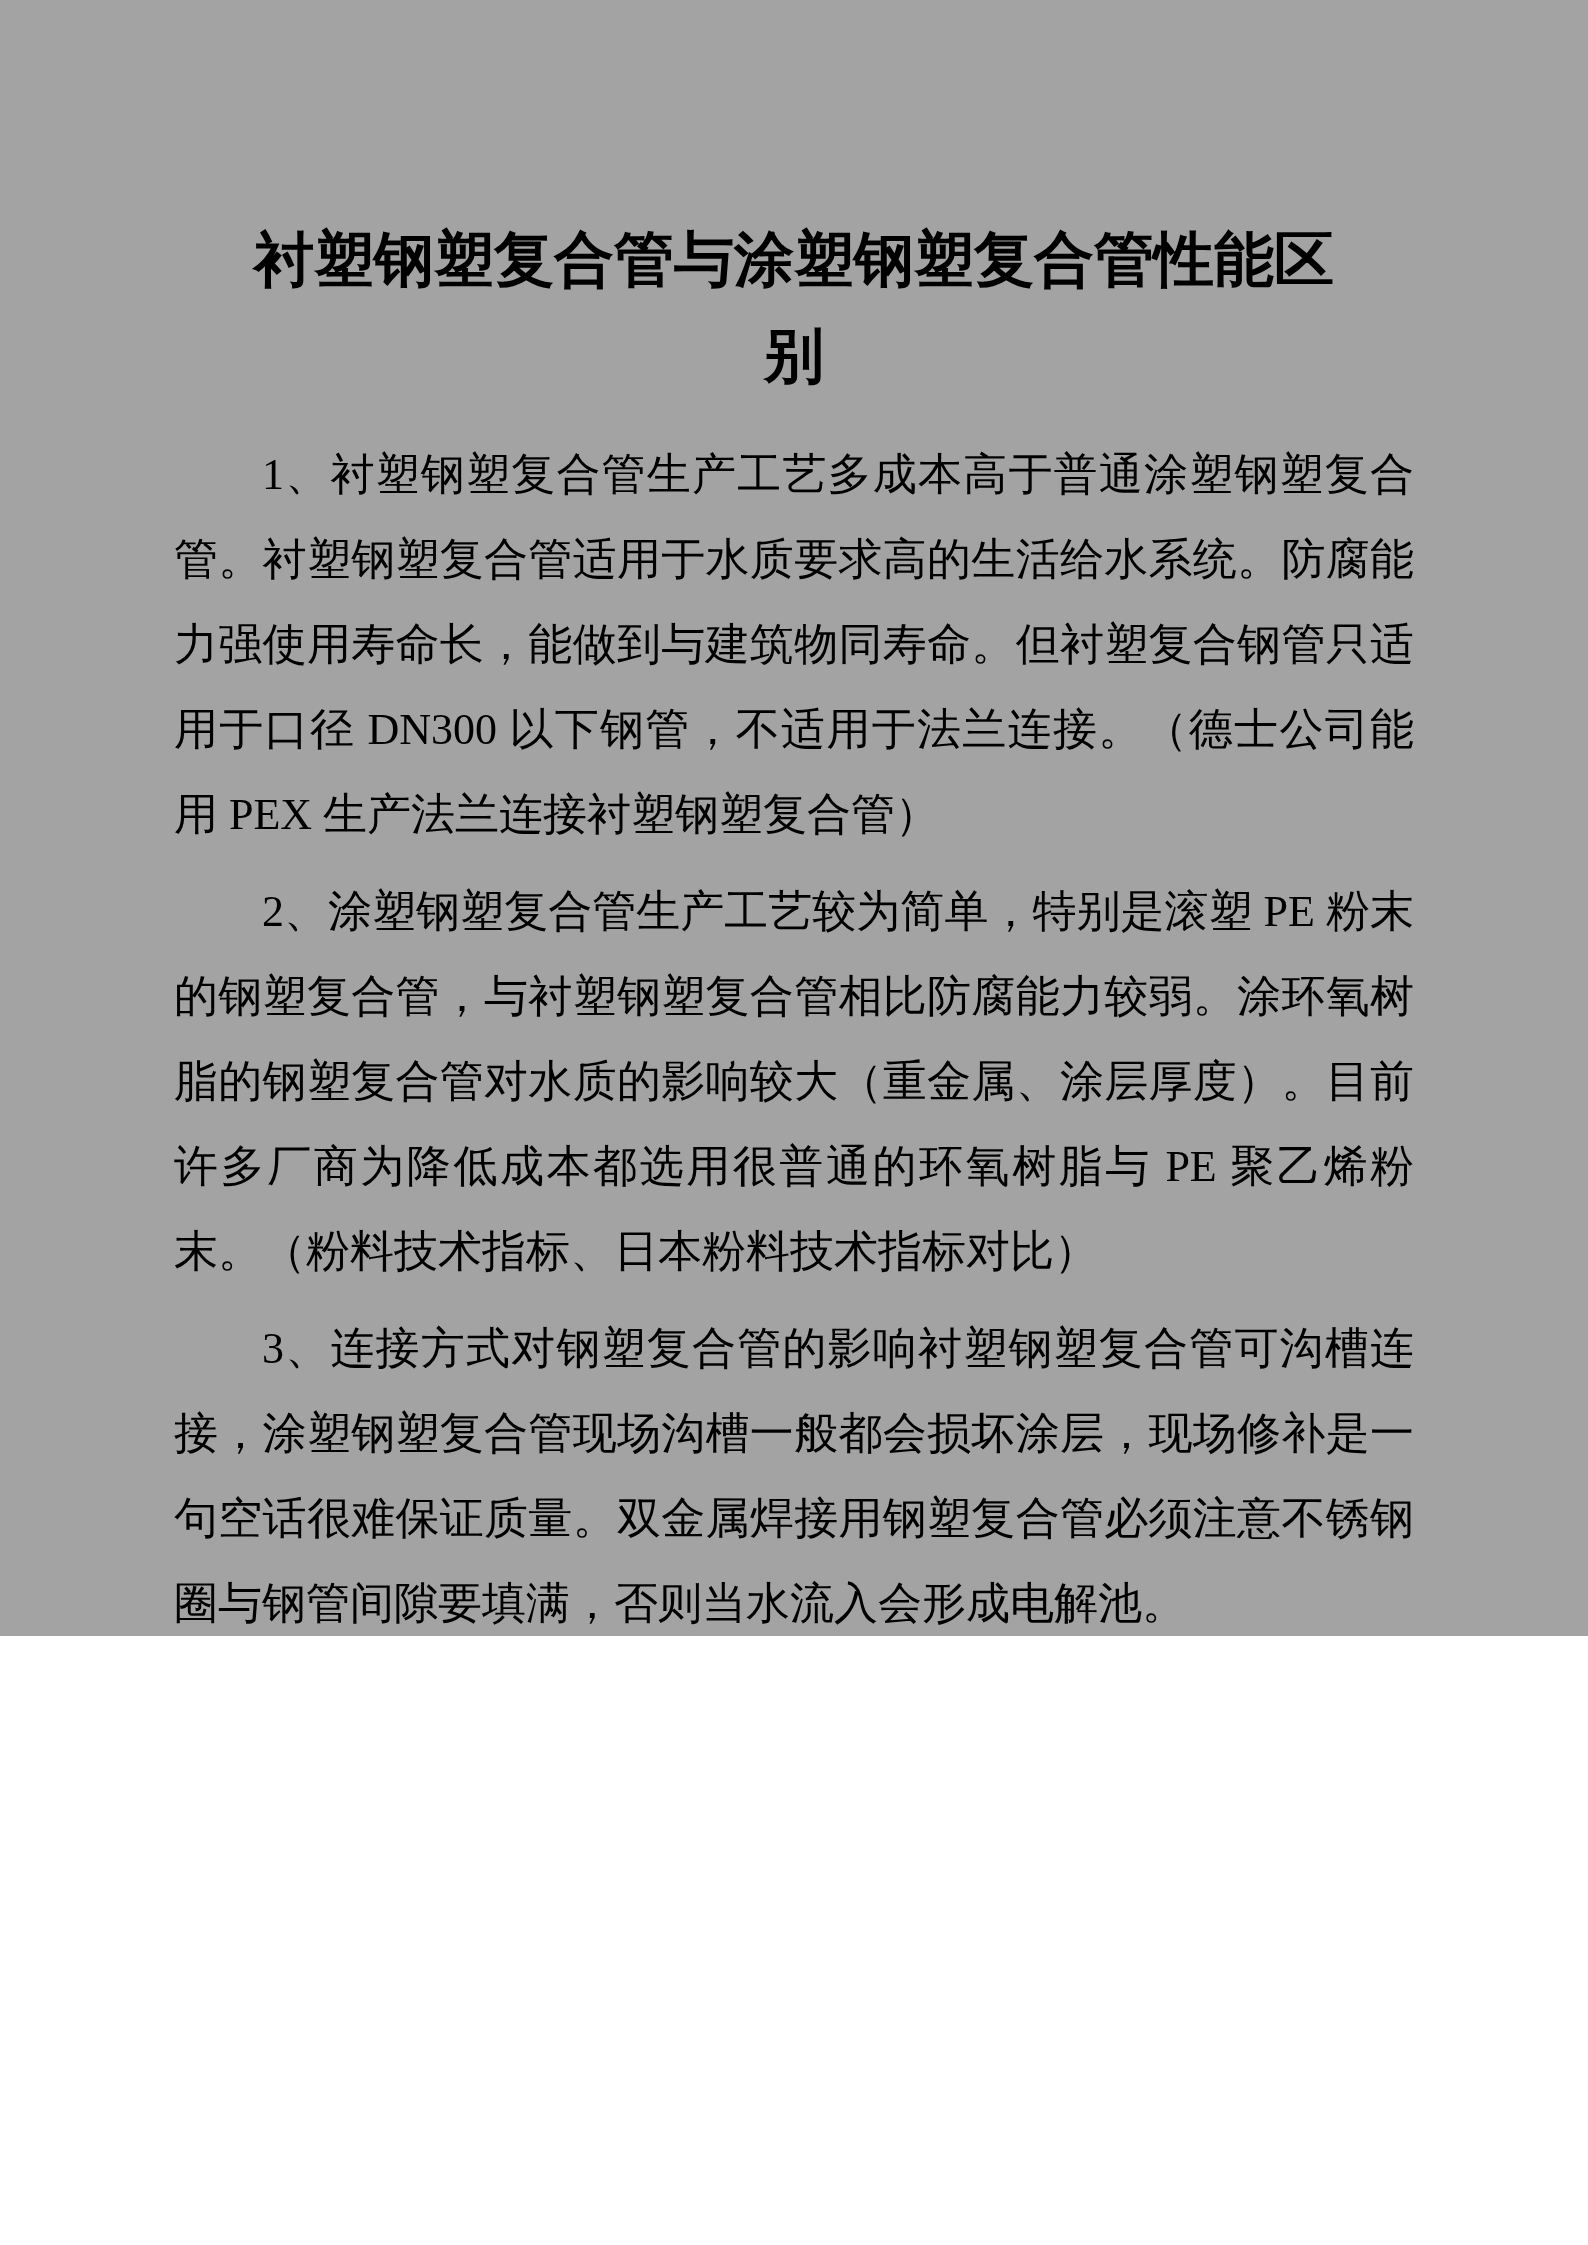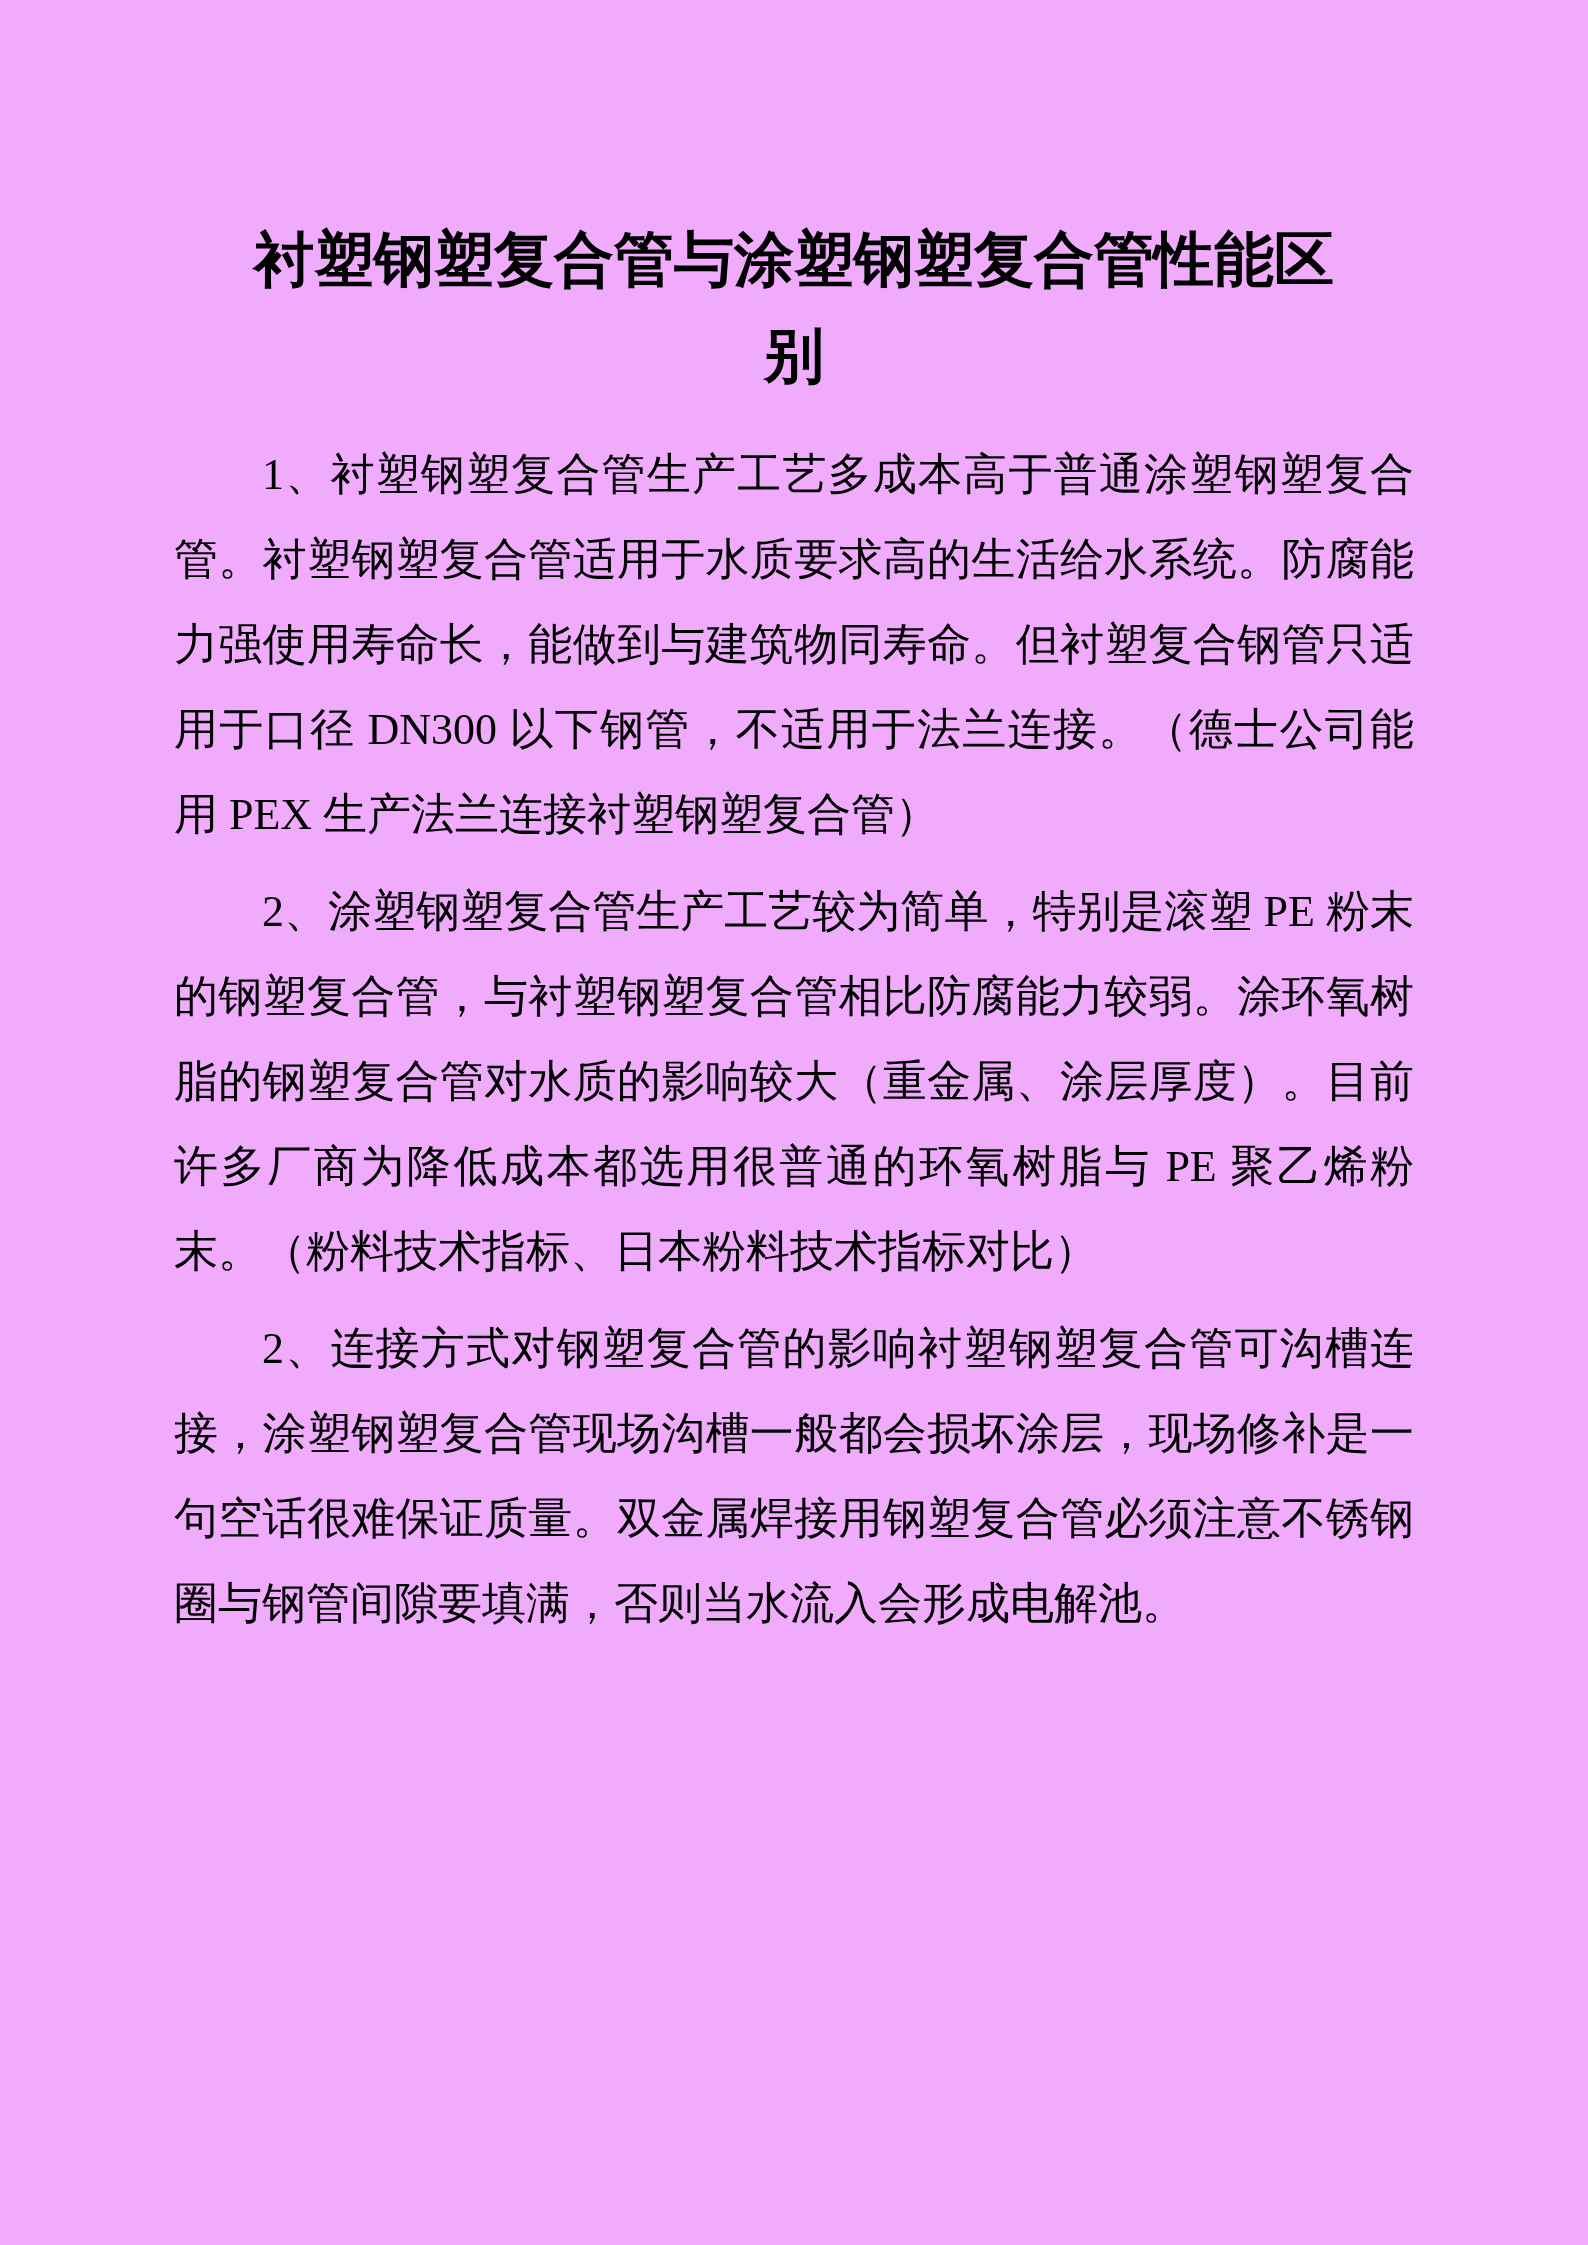--- a/index.html
+++ b/index.html
@@ -3,23 +3,23 @@
 <meta charset="utf-8">
 <style>
   html, body {
     margin: 0;
     padding: 0;
     background: #ffffff;
   }
   .page {
     position: relative;
     width: 1588px;
-    height: 2245px;
+    height: 1636px;
     margin: 0 auto;
-    background: #f0abfc;
+    background: #a3a3a3;
     box-sizing: border-box;
     padding: 212px 162px 0 162px;
     color: #000000;
     font-family: "Liberation Serif", "DejaVu Serif", serif;
     overflow: hidden;
   }
   .doc-title {
     width: 1110px;
     margin: 0 auto 28px auto;
     font-size: 60px;
@@ -45,15 +45,15 @@
   }
 </style>
 </head>
 <body>
 
 <div class="page">
   <h1 class="doc-title">衬塑钢塑复合管与涂塑钢塑复合管性能区别</h1>
   <div class="doc-body">
     <p class="doc-para">1、衬塑钢塑复合管生产工艺多成本高于普通涂塑钢塑复合管。衬塑钢塑复合管适用于水质要求高的生活给水系统。防腐能力强使用寿命长，能做到与建筑物同寿命。但衬塑复合钢管只适用于口径 DN300 以下钢管，不适用于法兰连接。（德士公司能用 PEX 生产法兰连接衬塑钢塑复合管）</p>
     <p class="doc-para">2、涂塑钢塑复合管生产工艺较为简单，特别是滚塑 PE 粉末的钢塑复合管，与衬塑钢塑复合管相比防腐能力较弱。涂环氧树脂的钢塑复合管对水质的影响较大（重金属、涂层厚度）。目前许多厂商为降低成本都选用很普通的环氧树脂与 PE 聚乙烯粉末。（粉料技术指标、日本粉料技术指标对比）</p>
-    <p class="doc-para">2、连接方式对钢塑复合管的影响衬塑钢塑复合管可沟槽连接，涂塑钢塑复合管现场沟槽一般都会损坏涂层，现场修补是一句空话很难保证质量。双金属焊接用钢塑复合管必须注意不锈钢圈与钢管间隙要填满，否则当水流入会形成电解池。</p>
+    <p class="doc-para">3、连接方式对钢塑复合管的影响衬塑钢塑复合管可沟槽连接，涂塑钢塑复合管现场沟槽一般都会损坏涂层，现场修补是一句空话很难保证质量。双金属焊接用钢塑复合管必须注意不锈钢圈与钢管间隙要填满，否则当水流入会形成电解池。</p>
   </div>
 </div>
 
 </body></html>

